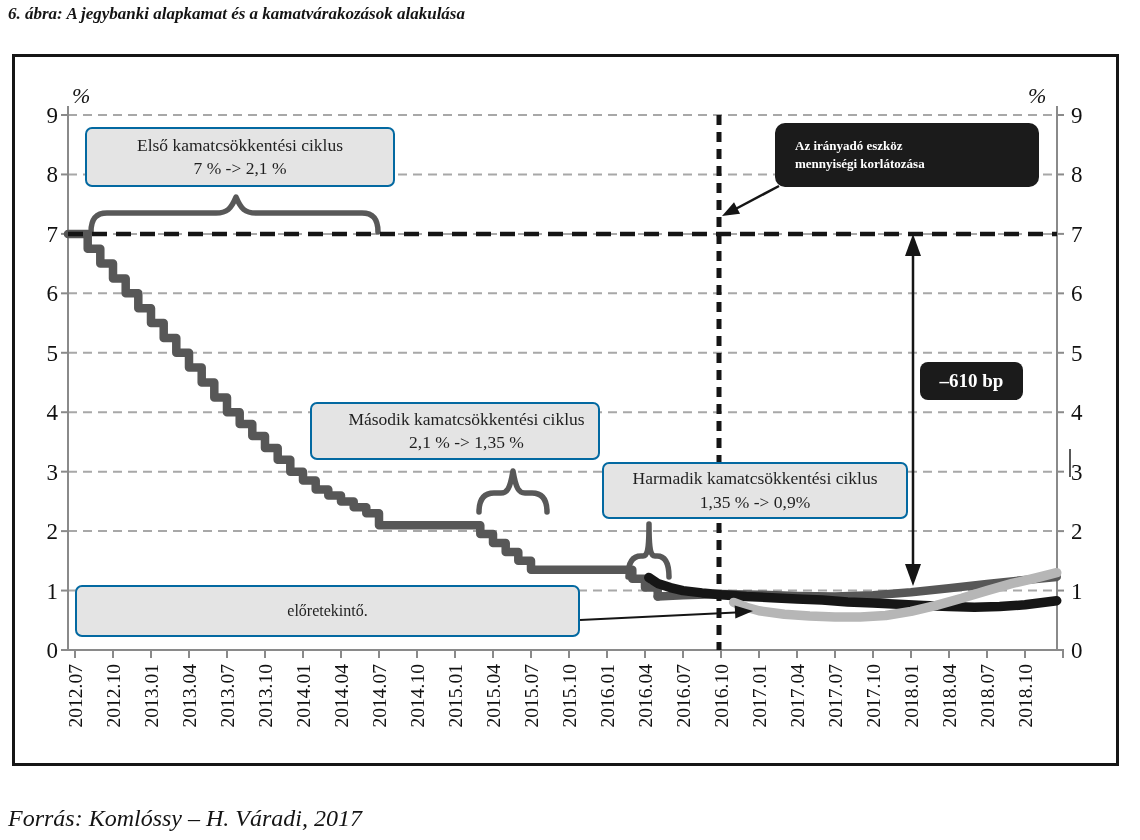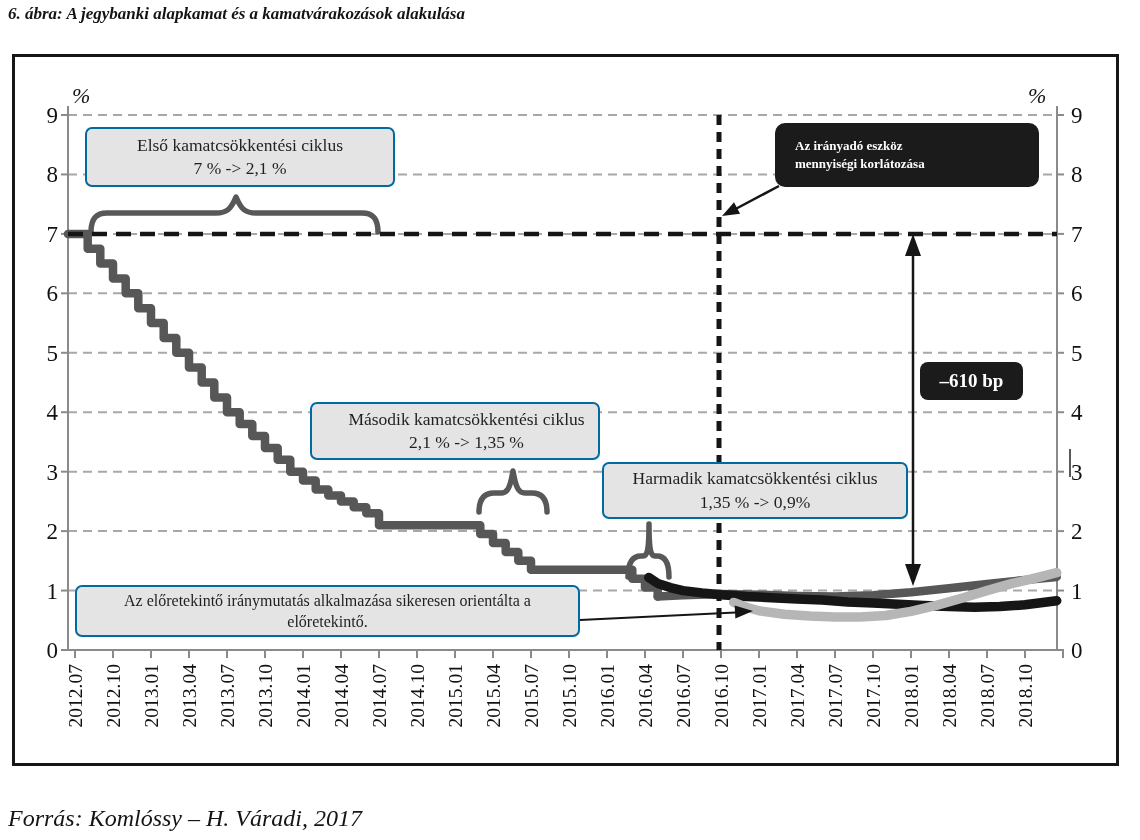--- a/index.html
+++ b/index.html
@@ -159,21 +159,20 @@
 </div>
 <div class="gbox" id="box2">
   <div>Második kamatcsökkentési ciklus</div>
   <div>2,1 % -&gt; 1,35 %</div>
 </div>
 <div class="gbox" id="box3">
   <div>Harmadik kamatcsökkentési ciklus</div>
   <div>1,35 % -&gt; 0,9%</div>
 </div>
 <div class="gbox" id="box4">
-  <div>Az előretekintő iránymutatás alkalmazása sikeresen orientálta a</div>
   <div>előretekintő.</div>
 </div>
 <div class="bbox" id="restriction">
   <div>Az irányadó eszköz</div>
   <div>mennyiségi korlátozása</div>
 </div>
 <div class="bbox" id="bpbox">
   <div>–610 bp</div>
 </div>
 

